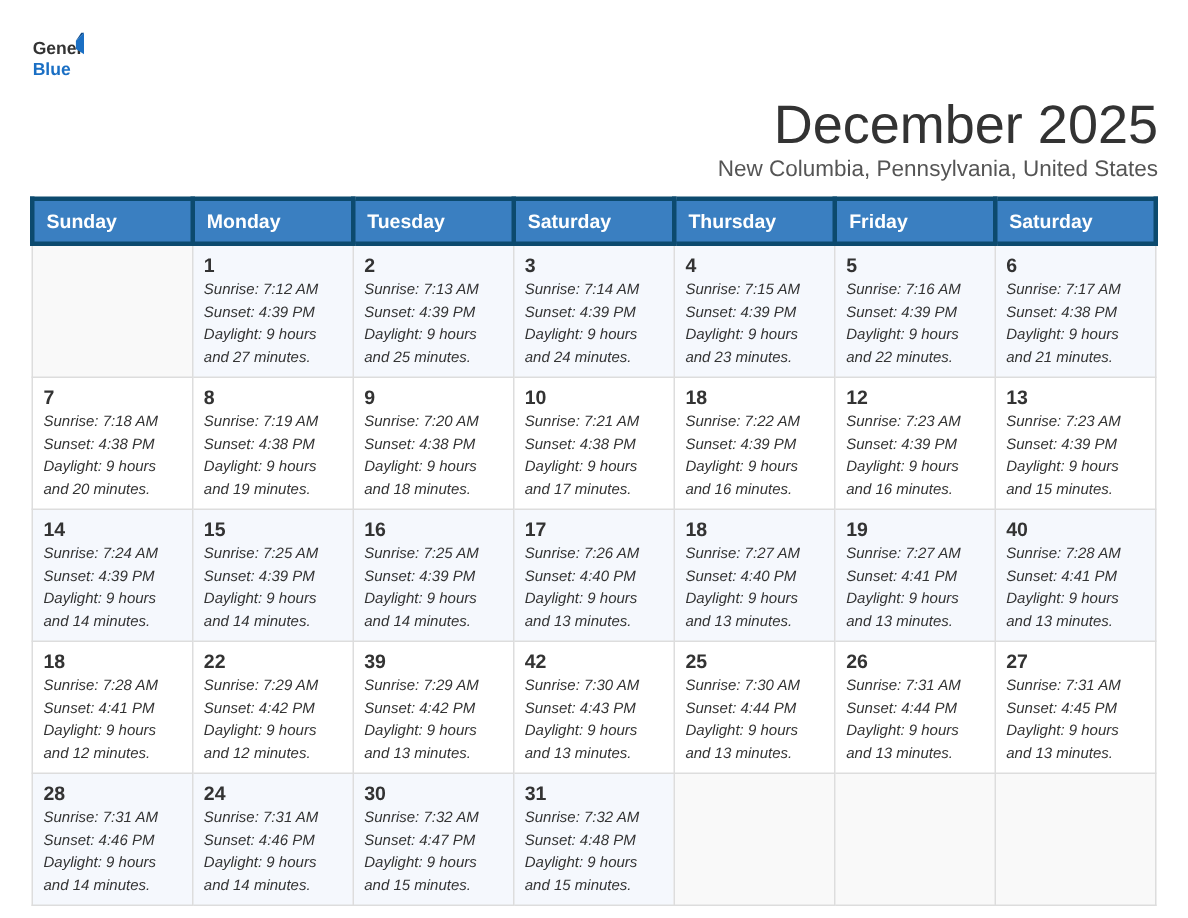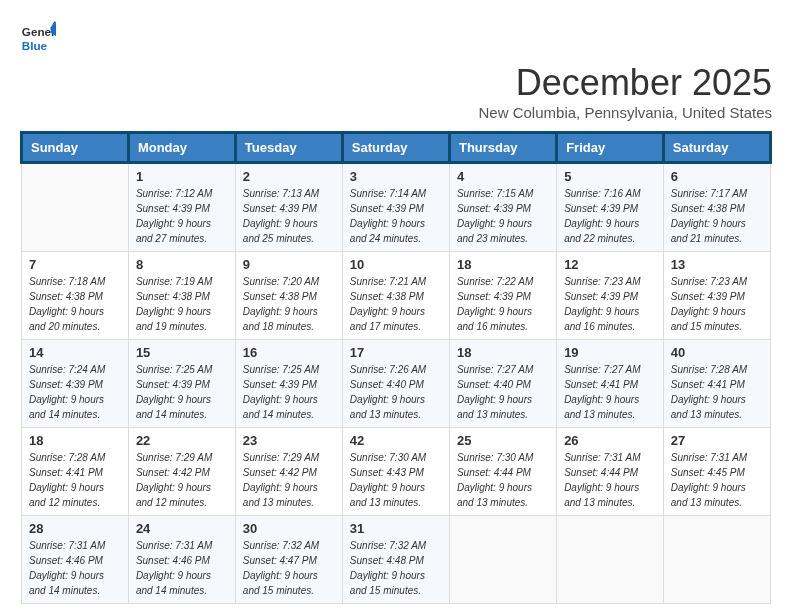--- a/index.html
+++ b/index.html
@@ -206,21 +206,21 @@
       <tr>
         <td>
           <span class="day-number">18</span>
           <div class="day-info">Sunrise: 7:28 AM<br>Sunset: 4:41 PM<br>Daylight: 9 hours and 12 minutes.</div>
         </td>
         <td>
           <span class="day-number">22</span>
           <div class="day-info">Sunrise: 7:29 AM<br>Sunset: 4:42 PM<br>Daylight: 9 hours and 12 minutes.</div>
         </td>
         <td>
-          <span class="day-number">23</span>
+          <span class="day-number">39</span>
           <div class="day-info">Sunrise: 7:29 AM<br>Sunset: 4:42 PM<br>Daylight: 9 hours and 13 minutes.</div>
         </td>
         <td>
           <span class="day-number">42</span>
           <div class="day-info">Sunrise: 7:30 AM<br>Sunset: 4:43 PM<br>Daylight: 9 hours and 13 minutes.</div>
         </td>
         <td>
           <span class="day-number">25</span>
           <div class="day-info">Sunrise: 7:30 AM<br>Sunset: 4:44 PM<br>Daylight: 9 hours and 13 minutes.</div>
         </td>

